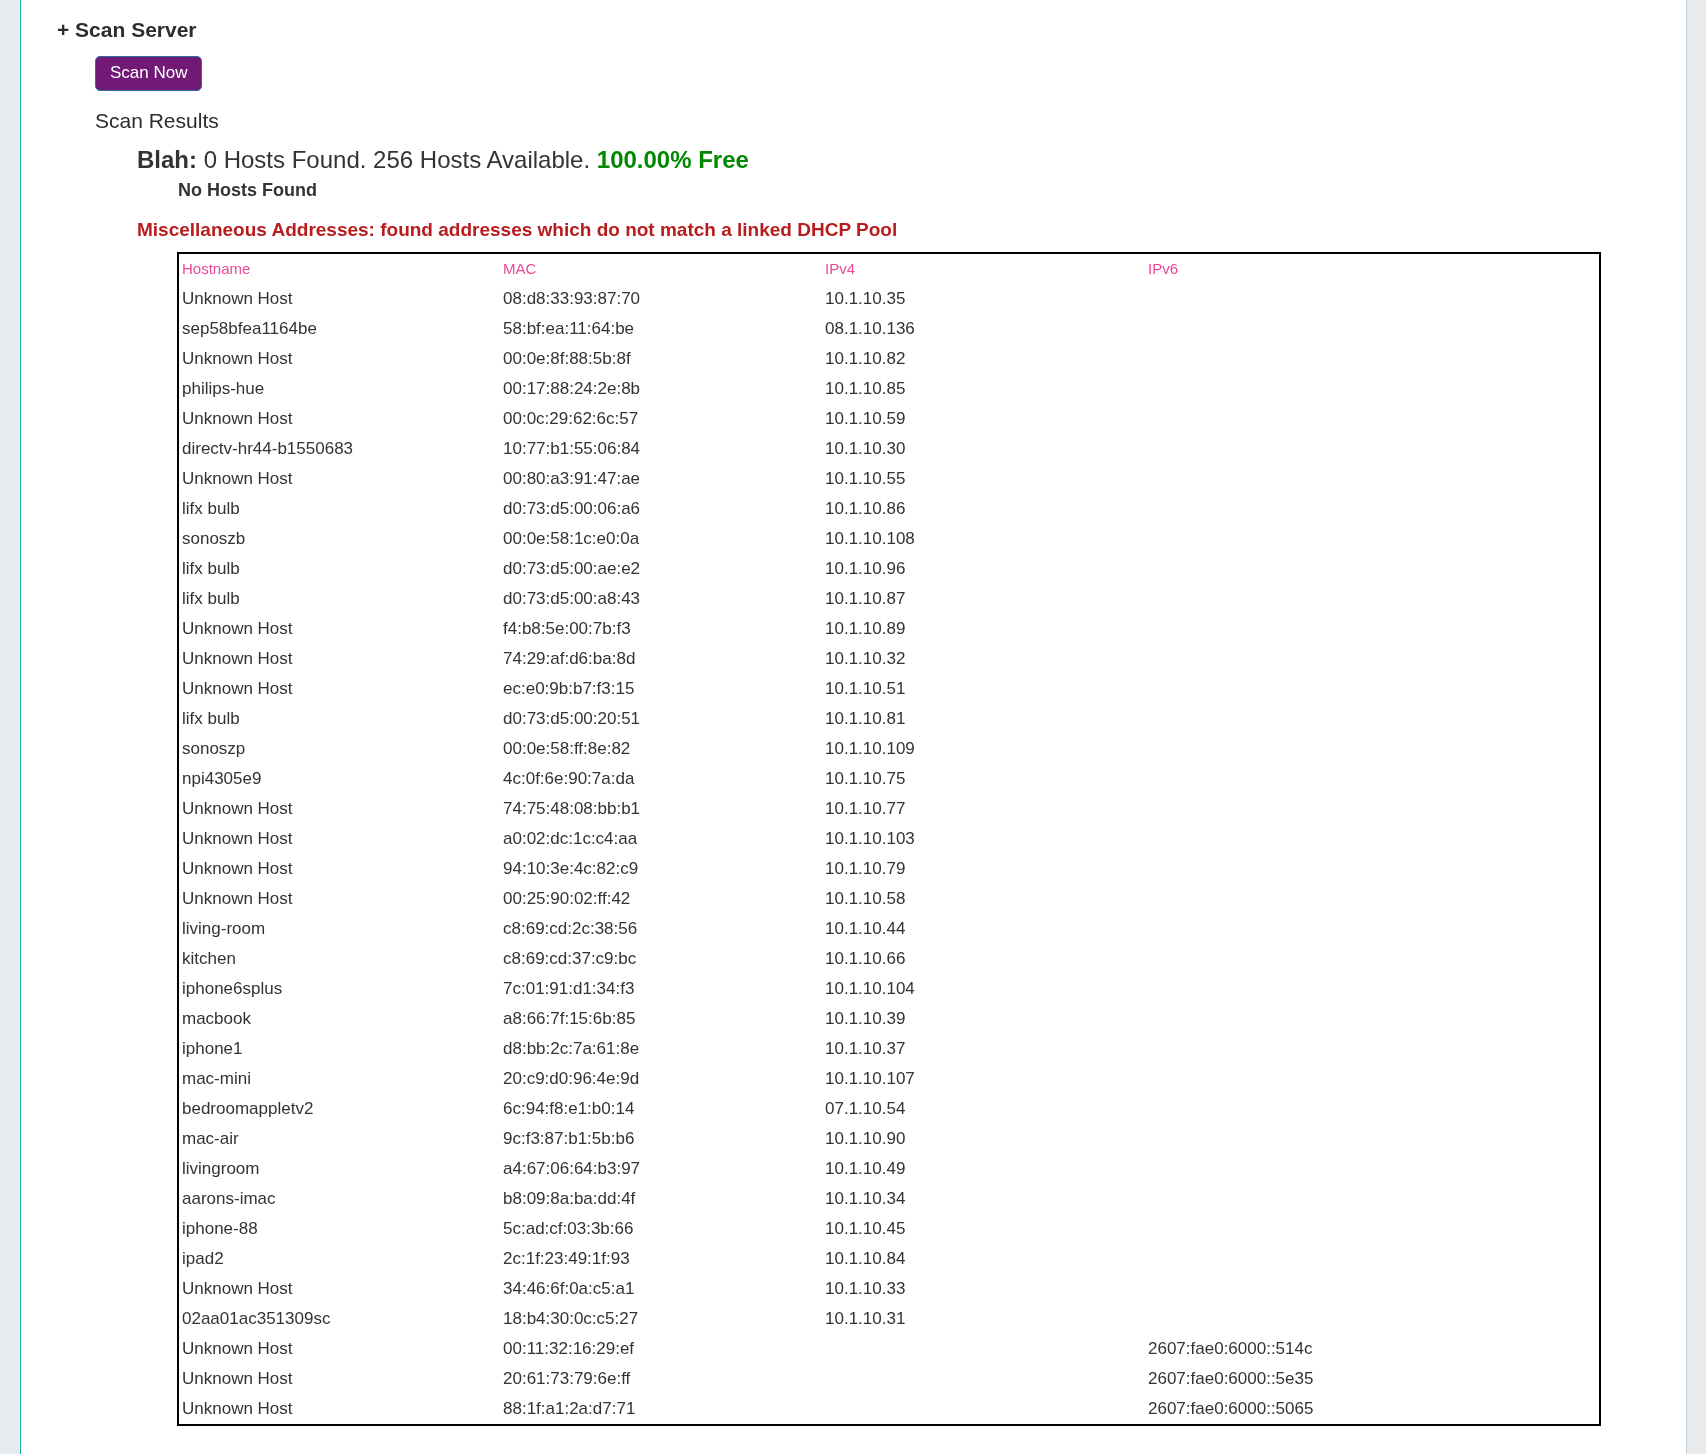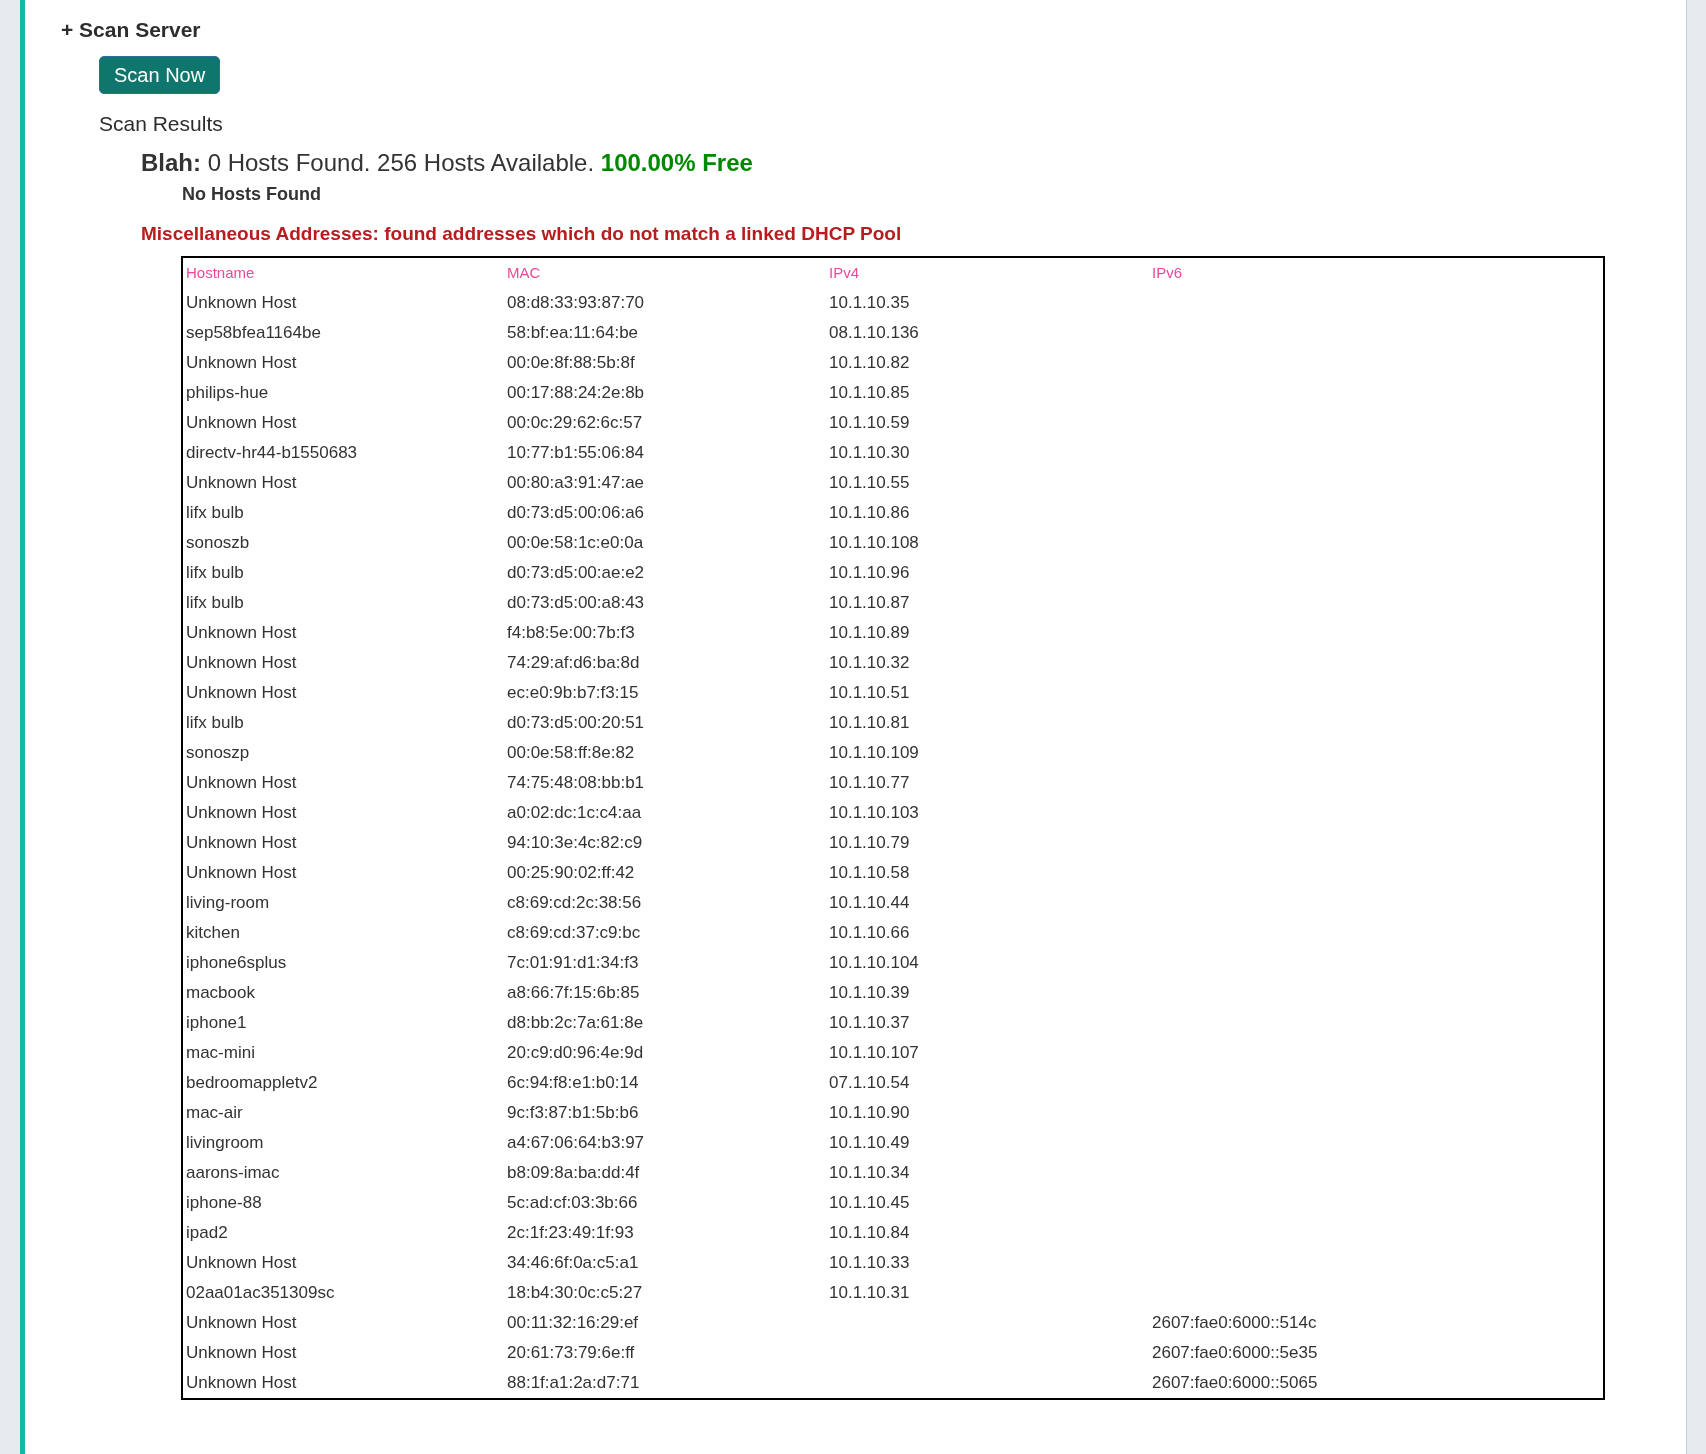--- a/index.html
+++ b/index.html
@@ -13,41 +13,41 @@
     height: 1454px;
     overflow: hidden;
   }
   .panel {
     box-sizing: border-box;
     margin-left: 20px;
     margin-right: 29px;
     width: 1667px;
     height: 1454px;
     background: #ffffff;
-    border-left: 5px solid #14b8a6;
+    border-left: 1px solid #14b8a6;
     border-right: 1px solid #c9ced3;
   }
   .section-title {
     margin: 0;
     padding: 18px 0 0 36px;
     font-size: 21px;
     font-weight: bold;
     color: #2d2d2d;
     line-height: 1.15;
   }
   .btn-row {
     margin: 14px 0 0 74px;
   }
   .btn-primary {
-    background: #0f766e;
+    background: #701a75;
     color: #ffffff;
     border: 1px solid #2e6da4;
     border-radius: 5px;
     padding: 6px 14px;
-    font-size: 20px;
+    font-size: 17px;
     font-family: "Liberation Sans", "DejaVu Sans", sans-serif;
     cursor: pointer;
     line-height: 1.2;
   }
   .results-title {
     margin: 18px 0 0 74px;
     font-size: 21px;
     font-weight: normal;
     color: #2d2d2d;
     line-height: 1.15;
@@ -230,20 +230,26 @@
           <td>10.1.10.81</td>
           <td></td>
         </tr>
         <tr>
           <td>sonoszp</td>
           <td>00:0e:58:ff:8e:82</td>
           <td>10.1.10.109</td>
           <td></td>
         </tr>
         <tr>
+          <td>npi4305e9</td>
+          <td>4c:0f:6e:90:7a:da</td>
+          <td>10.1.10.75</td>
+          <td></td>
+        </tr>
+        <tr>
           <td>Unknown Host</td>
           <td>74:75:48:08:bb:b1</td>
           <td>10.1.10.77</td>
           <td></td>
         </tr>
         <tr>
           <td>Unknown Host</td>
           <td>a0:02:dc:1c:c4:aa</td>
           <td>10.1.10.103</td>
           <td></td>

